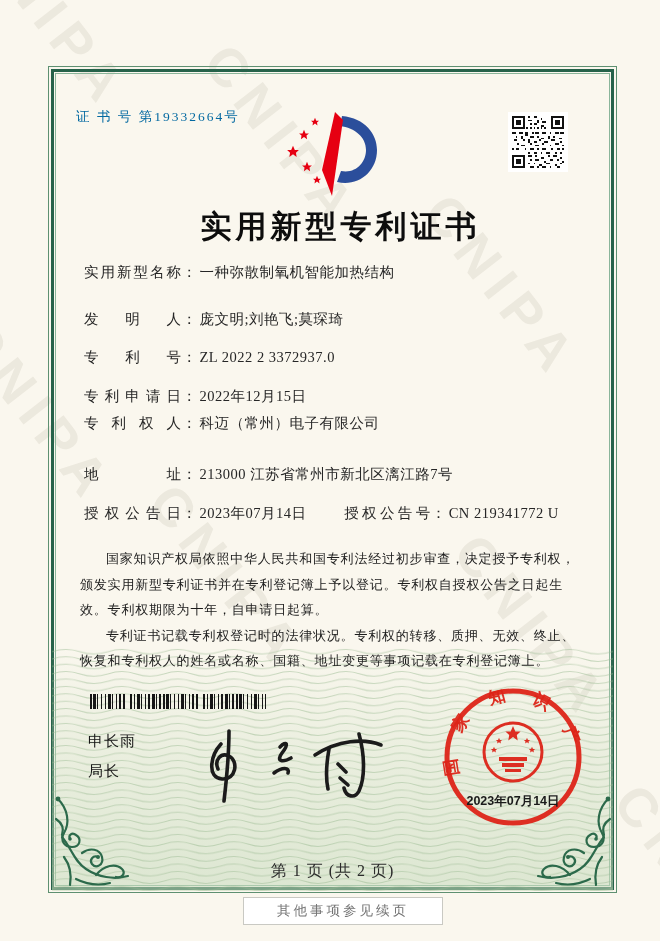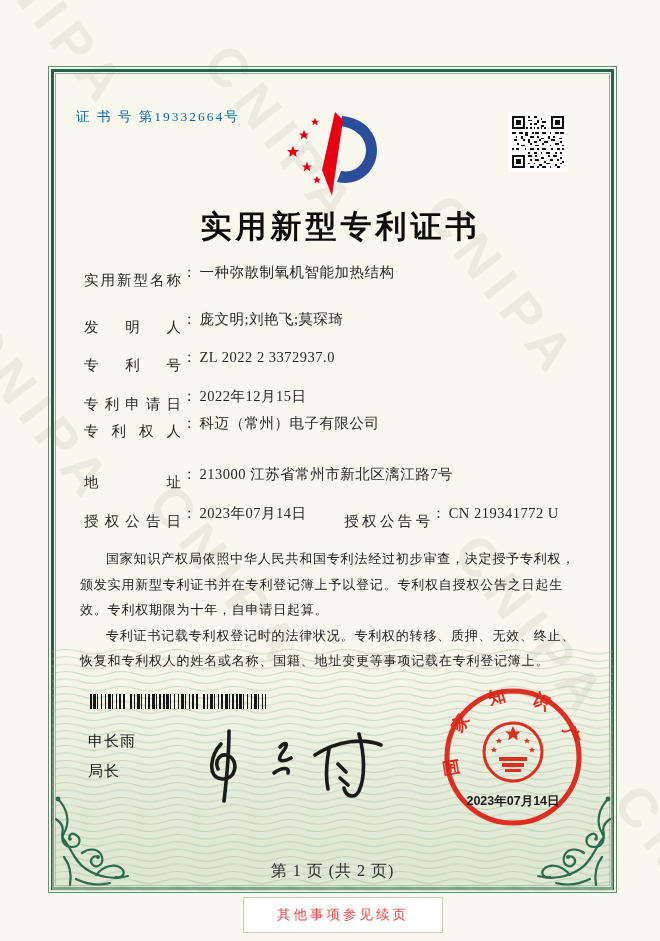--- a/index.html
+++ b/index.html
@@ -34,21 +34,21 @@
   .logo { position:absolute; left:286px; top:110px; z-index:2; }
   .qr-box { position:absolute; left:508px; top:112px; width:60px; height:60px; background:#ffffff; z-index:2; padding:4px; }
   .title {
     position:absolute; left:48px; top:206px; width:569px; z-index:2;
     text-align:center; font-size:31px; font-weight:bold; letter-spacing:4px; color:#0d0d0d;padding-left:16px;
   }
   
   .frow { position:absolute; left:84px; z-index:2; font-size:14.5px; color:#262626; white-space:nowrap; }
   .flabel {
     display:inline-block; width:97px; vertical-align:top;
-    text-align:justify; text-align-last:justify; text-justify:inter-character;margin-top:8px;
+    text-align:justify; text-align-last:justify; text-justify:inter-character;
   }
   .fcolon { display:inline-block; margin:0 3px 0 1px; }
   .fval { letter-spacing:0.5px;text-align:center; }
   .fgroup2 { margin-left:34px; }
   .fgroup2 .flabel { width:86px; }
   
   .body-text { position:absolute; left:80px; top:546px; width:508px; z-index:2; font-size:13px; line-height:25.5px; letter-spacing:0.8px; color:#1c1c1c; }
   .body-text p { text-indent:2em; }
   
   .barcode {
@@ -66,24 +66,24 @@
     font-size:15px; font-weight:500; color:#141414; letter-spacing:1px;
   }
   .signer-title { top:762px; }
   .signer-name  { top:732px; }
   .sig-svg { position:absolute; left:188px; top:726px; z-index:2; }
   
   .seal { position:absolute; left:440px; top:684px; z-index:3; }
   
   .page-no { position:absolute; left:48px; top:861px; width:569px; z-index:2; text-align:center; font-size:16px; letter-spacing:1px; color:#2b2b2b; }
   .tab-note {
-    position:absolute; left:243px; top:897px; width:200px; height:36px; z-index:2;
+    position:absolute; left:243px; top:897px; width:200px; height:28px; z-index:2;
     background:#ffffff; border:1px solid #c9c9c3;
     display:flex; align-items:center; justify-content:center;
-    font-size:13.5px; letter-spacing:3px; color:#ef4444;
+    font-size:13.5px; letter-spacing:3px; color:#737373;
   }
 </style>
 </head>
 <body>
 
 <div class="page">
 
   <div class="wm" style="left:-55px; top:-15px;">CNIPA</div>
   <div class="wm" style="left:175px; top:105px;">CNIPA</div>
   <div class="wm" style="left:395px; top:255px;">CNIPA</div>

